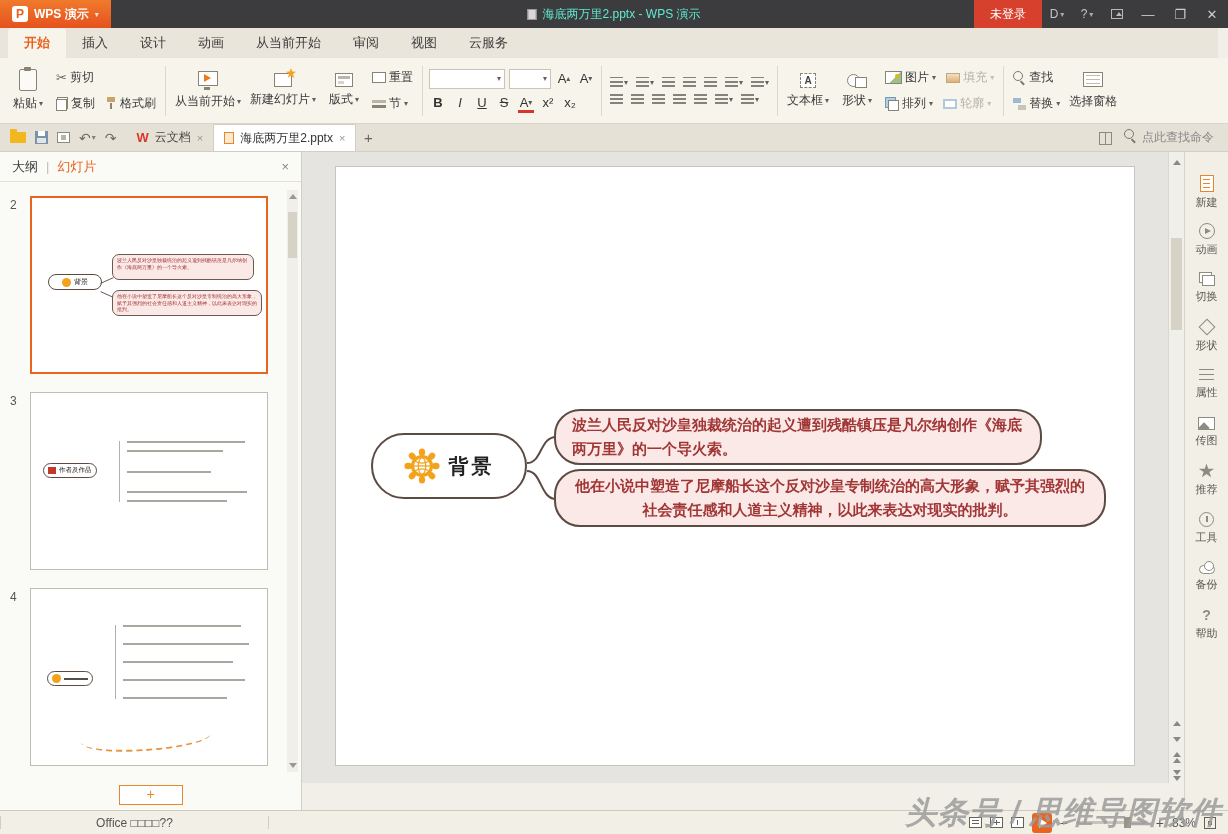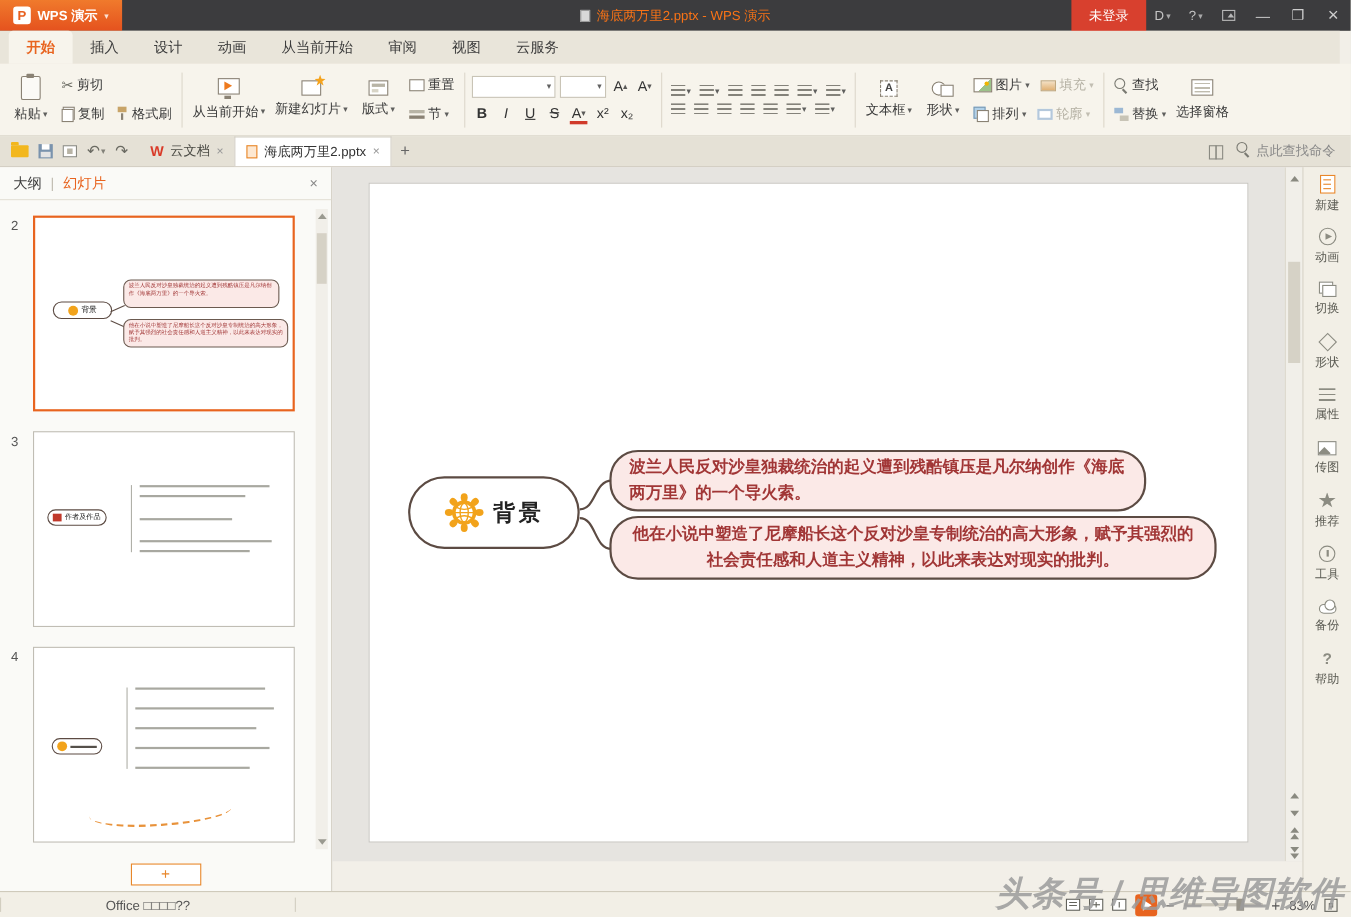--- a/index.html
+++ b/index.html
@@ -4,21 +4,21 @@
 <style>
 *{margin:0;padding:0;box-sizing:border-box;}
 html,body{width:1228px;height:834px;}
 body{font-family:"Liberation Sans","DejaVu Sans",sans-serif;background:#f2efe8;overflow:hidden;position:relative;color:#3a3a3a;}
 
 
 .titlebar{position:absolute;top:0;left:0;right:0;height:28px;background:#3c3c3e;display:flex;align-items:center;color:#cfcfcf;font-size:12px;}
 .logo{height:28px;display:flex;align-items:center;gap:6px;background:linear-gradient(#f07a2c,#e5521e);padding:0 12px;color:#fff;font-weight:bold;}
 .logo-p{width:16px;height:16px;background:#fff;color:#e8601f;border-radius:3px;font-size:12px;display:flex;align-items:center;justify-content:center;}
 .caret{font-size:8px;color:inherit;opacity:.8;}
-.title-center{position:absolute;left:50%;transform:translateX(-50%);display:flex;align-items:center;gap:6px;color:#f97316;white-space:nowrap;}
+.title-center{position:absolute;left:50%;transform:translateX(-50%);display:flex;align-items:center;gap:6px;color:#5eead4;white-space:nowrap;}
 .file-ico{width:9px;height:11px;border:1px solid #9a9a9a;background:#d8d8d8;}
 .title-right{margin-left:auto;display:flex;align-items:center;height:28px;}
 .login-btn{background:#d8402e;color:#fff;height:28px;padding:16px 16px;display:flex;align-items:center;cursor:pointer;}
 .tb-btn{min-width:30px;height:28px;display:flex;align-items:center;justify-content:center;gap:2px;color:#c4c4c4;cursor:pointer;}
 .feedback-ico{width:12px;height:10px;border:1px solid #b8b8b8;position:relative;}
 .feedback-ico:after{content:"";position:absolute;left:4px;top:2px;border-bottom:4px solid #b8b8b8;border-left:3px solid transparent;border-right:3px solid transparent;}
 .win-btn{width:32px;height:28px;display:flex;align-items:center;justify-content:center;color:#cccccc;font-size:13px;cursor:pointer;}
 
 
 .menubar{position:absolute;top:28px;left:0;right:10px;height:30px;background:#e9e5da;display:flex;align-items:flex-end;padding-left:8px;}
@@ -144,21 +144,21 @@
 .branch2{left:218px;top:302px;width:552px;height:58px;text-align:center;justify-content:center;}
 .connectors{position:absolute;left:0;top:0;pointer-events:none;}
 .cv-scroll{position:absolute;top:0;right:0;width:16px;bottom:0;background:#f1efe9;border-left:1px solid #dcd8cc;}
 .cv-thumb{position:absolute;left:2px;right:2px;top:86px;height:92px;background:#d6d2c6;}
 .cv-btn{position:absolute;left:0;right:0;height:16px;display:flex;align-items:center;justify-content:center;cursor:pointer;flex-direction:column;gap:1px;}
 .t-up{width:0;height:0;border-left:4px solid transparent;border-right:4px solid transparent;border-bottom:5px solid #8a8a80;}
 .t-down{width:0;height:0;border-left:4px solid transparent;border-right:4px solid transparent;border-top:5px solid #8a8a80;}
 .notes{position:absolute;left:0;right:0;bottom:0;height:27px;background:#fbfaf7;border-top:1px solid #d5d2c8;font-size:13px;color:#666;display:flex;align-items:center;padding-left:14px;}
 
 
-.right-sidebar{position:absolute;top:152px;bottom:24px;right:0;width:44px;background:#f2efe6;border-left:1px solid #d8d4c8;}
+.right-sidebar{position:absolute;top:152px;bottom:24px;right:0;width:44px;background:#f2efe6;border-left:1px solid #d8d4c8;padding-top:16px;}
 .rs-item{width:100%;height:48px;display:flex;flex-direction:column;align-items:center;justify-content:center;gap:3px;color:#5a5a52;font-size:11px;cursor:pointer;}
 .rsi-new{width:14px;height:17px;border:1.5px solid #e8872a;background:#fff;position:relative;}
 .rsi-new:after{content:"";position:absolute;left:2px;top:3px;width:7px;height:1.5px;background:#e8872a;box-shadow:0 4px 0 #e8872a,0 8px 0 #e8872a;}
 .rsi-anim{width:16px;height:16px;border:1.5px solid #8c8c82;border-radius:50%;position:relative;}
 .rsi-anim:after{content:"";position:absolute;left:5px;top:3.5px;border-left:6px solid #8c8c82;border-top:3.5px solid transparent;border-bottom:3.5px solid transparent;}
 .rsi-switch{width:16px;height:14px;position:relative;}
 .rsi-switch:before{content:"";position:absolute;left:0;top:0;width:11px;height:9px;border:1.2px solid #8c8c82;background:#fff;}
 .rsi-switch:after{content:"";position:absolute;right:0;bottom:0;width:11px;height:9px;border:1.2px solid #8c8c82;background:#fff;}
 .rsi-shape{width:12px;height:12px;border:1.5px solid #8c8c82;transform:rotate(45deg);margin:2px 0;}
 .rsi-props{width:15px;height:13px;background:repeating-linear-gradient(to bottom,#8c8c82 0 1.5px,transparent 1.5px 5px);}

